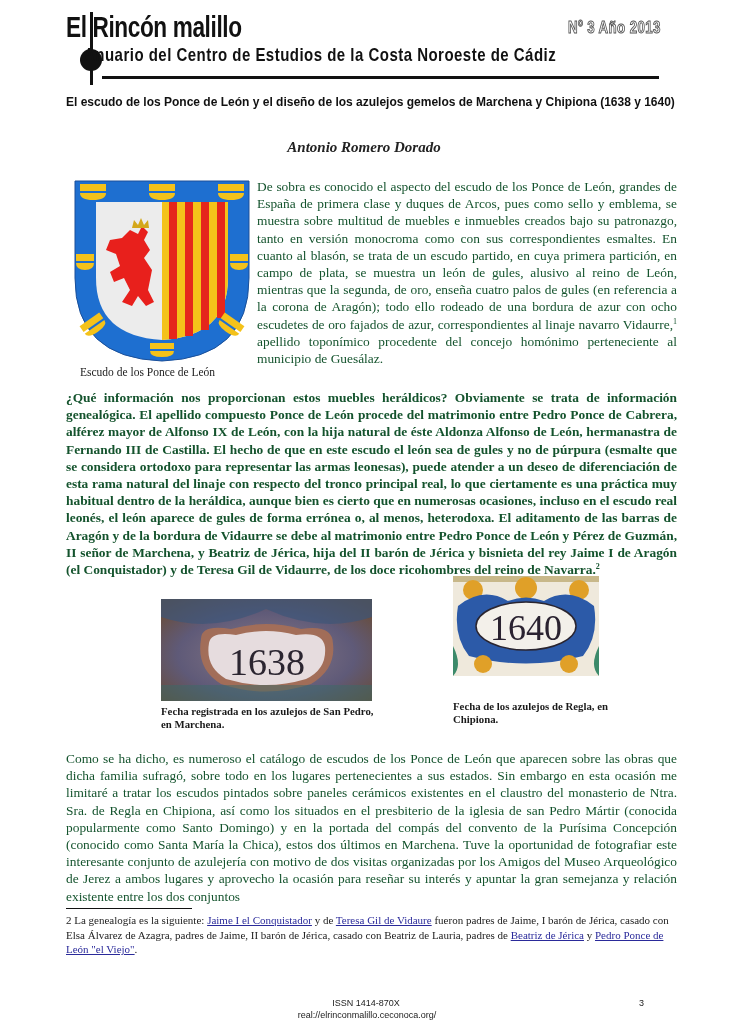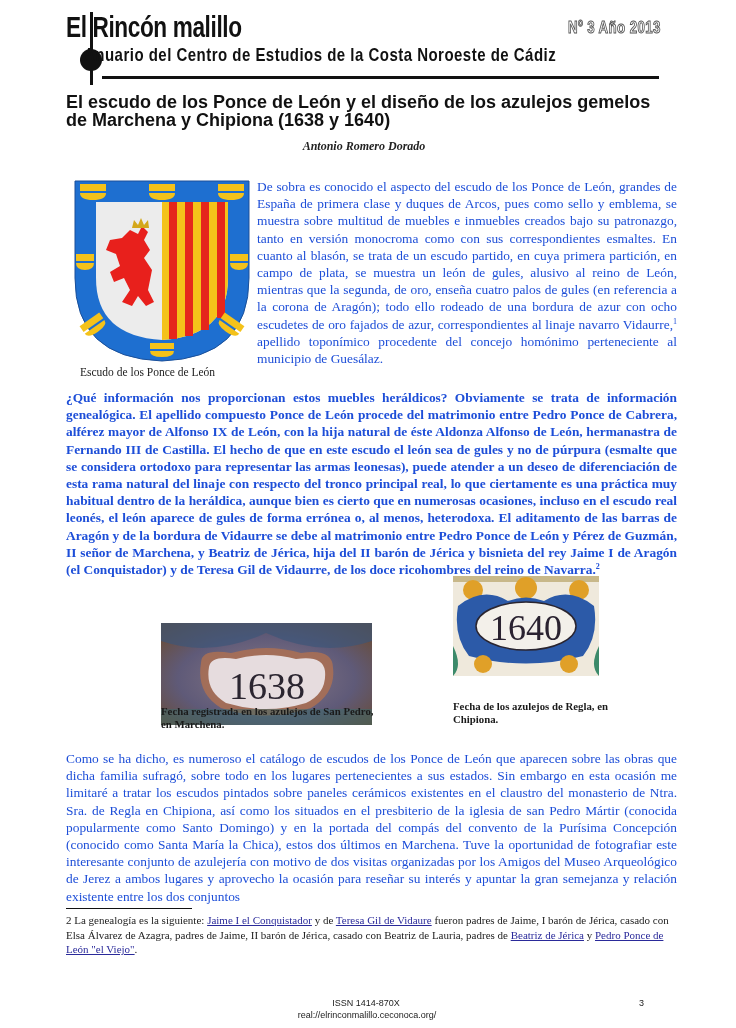--- a/index.html
+++ b/index.html
@@ -7,36 +7,36 @@
     body { position: relative; font-family: "Liberation Serif", serif; color: #1a1a1a; }
 
     
     .hdr-title { position: absolute; left: 66px; top: 11px; font-family: "Liberation Sans", sans-serif; font-weight: bold; font-size: 29px; letter-spacing: -0.5px; transform: scaleX(0.78); transform-origin: left top; color: #111; white-space: nowrap; }
     .hdr-issue { position: absolute; left: 568px; top: 18px; font-family: "Liberation Sans", sans-serif; font-weight: bold; font-size: 17px; color: #fff; -webkit-text-stroke: 1px #555; transform: scaleX(0.78); transform-origin: left top; white-space: nowrap; letter-spacing: 0.5px; }
     .hdr-subtitle { position: absolute; left: 84px; top: 44px; font-family: "Liberation Sans", sans-serif; font-weight: bold; font-size: 19px; transform: scaleX(0.79); transform-origin: left top; color: #111; white-space: nowrap; letter-spacing: 0.6px; }
     .hdr-vline { position: absolute; left: 90px; top: 12px; width: 3px; height: 73px; background: #111; }
     .hdr-ball { position: absolute; left: 80px; top: 49px; width: 22px; height: 22px; border-radius: 50%; background: #111; }
     .hdr-rule { position: absolute; left: 102px; top: 76px; width: 557px; height: 3px; background: #111; }
 
-    .article-title { position: absolute; left: 66px; top: 93px; width: 610px; font-family: "Liberation Sans", sans-serif; font-weight: bold; font-size: 18px; line-height: 18px; color: #111; }
-    .author { position: absolute; left: 0; width: 680px; top: 139px; text-align: center; padding-left: 48px; font-style: italic; font-weight: bold; font-size: 12px; color: #222; }
+    .article-title { position: absolute; left: 66px; top: 93px; width: 610px; font-family: "Liberation Sans", sans-serif; font-weight: bold; font-size: 12px; line-height: 18px; color: #111; }
+    .author { position: absolute; left: 0; width: 680px; top: 139px; text-align: center; padding-left: 48px; font-style: italic; font-weight: bold; font-size: 15px; color: #222; }
 
     
     .coat-fig { position: absolute; left: 72px; top: 178px; width: 180px; }
     .coat-fig svg { display: block; }
     .coat-caption { position: absolute; left: 80px; top: 366px; font-size: 11.5px; color: #222; white-space: nowrap; }
 
-    .para { position: absolute; font-size: 13.4px; line-height: 17.2px; color: #1d4ed8; text-align: justify; }
+    .para { position: absolute; font-size: 13.4px; line-height: 17.2px; color: #14532d; text-align: justify; }
     .para-1 { left: 257px; top: 178px; width: 420px; }
     .para-2 { left: 66px; top: 389px; width: 611px; font-weight: bold; }
     .para-3 { left: 66px; top: 750px; width: 611px; }
     .para sup { font-size: 8px; line-height: 0; vertical-align: super; }
 
     
-    .tile-1 { position: absolute; left: 161px; top: 599px; width: 211px; height: 114px; overflow: hidden; margin-top: 24px; }
+    .tile-1 { position: absolute; left: 161px; top: 599px; width: 211px; height: 114px; overflow: hidden; }
     .tile-2 { position: absolute; left: 453px; top: 576px; width: 146px; height: 100px; overflow: hidden; }
     .tile-cap { position: absolute; font-size: 10.8px; line-height: 13px; font-weight: bold; color: #1a1a1a; }
     .tile-cap-1 { left: 161px; top: 705px; width: 220px; }
     .tile-cap-2 { left: 453px; top: 700px; width: 160px; }
 
     
     .fn-rule { position: absolute; left: 66px; top: 908px; width: 126px; height: 1px; background: #111; }
     .footnotes { position: absolute; left: 66px; top: 913px; width: 611px; font-size: 11px; line-height: 14.5px; color: #222; }
     .footnotes a { color: #2a2a9a; text-decoration: underline; margin-top: 12px; }
 

